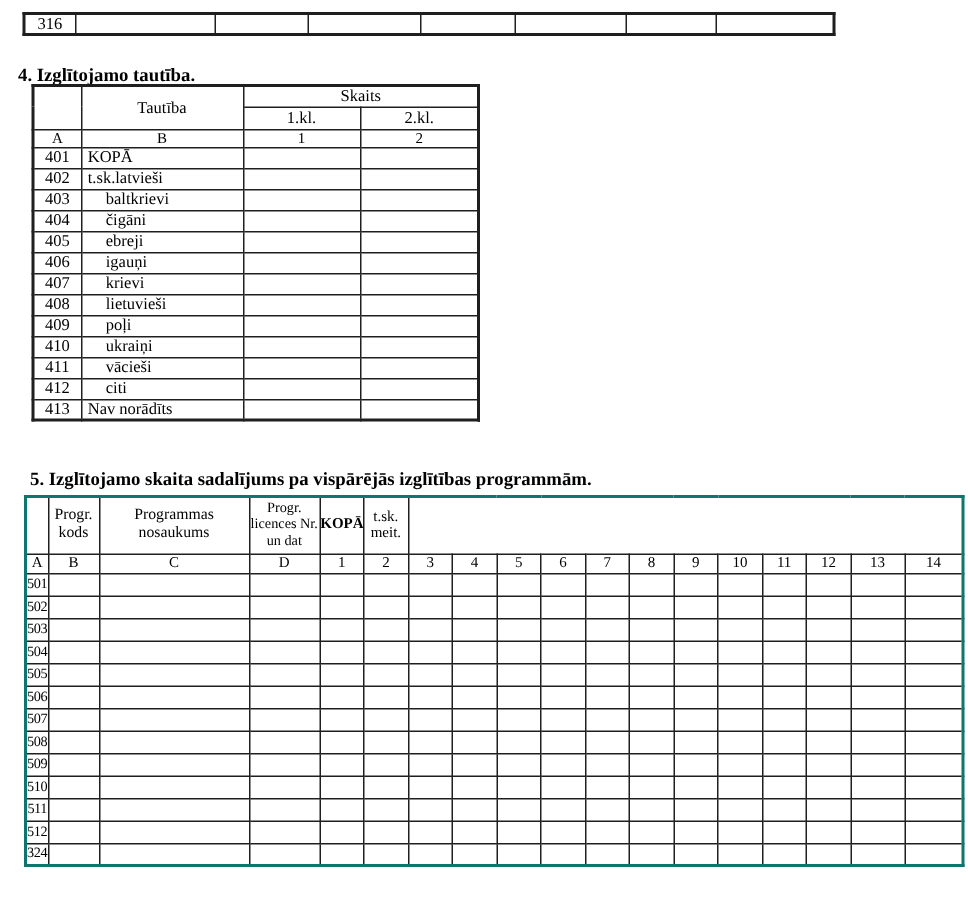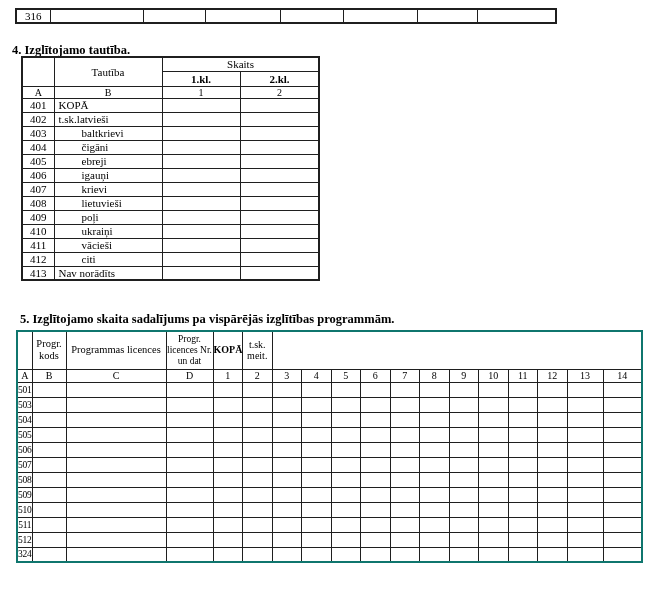--- a/index.html
+++ b/index.html
@@ -19,25 +19,25 @@
   .t5title { left: 20px; top: 312px; text-align: right; }
 
   
   .t-top { left: 15px; top: 8px; width: 540px; border: 2px solid #1f1f1f; }
   .t-top td { height: 12px; font-size: 11px; text-align: center; white-space: nowrap; }
 
   
   .t4 { left: 21px; top: 56px; width: 297px; border: 2px solid #1f1f1f; }
   .t4 td { font-size: 11px; text-align: center; white-space: nowrap; }
   .t4 .hrow1 td { height: 14px; }
-  .t4 .hrow2 td { height: 15px; font-weight: bold; }
+  .t4 .hrow2 td { height: 15px; }
   .t4 .keyrow td { height: 12px; font-size: 10px; }
   .t4 tbody td { height: 14px; }
   .t4 td.lbl { text-align: left; padding-left: 4px; }
-  .t4 td.lbl.indent { padding-left: 27px; }
+  .t4 td.lbl.indent { padding-left: 16px; }
 
   
   .t5 { left: 16px; top: 330px; width: 625px; border: 2px solid #0f766e; }
   .t5 td { font-size: 10.5px; text-align: center; }
   .t5 .hrow td { height: 38px; white-space: normal; line-height: 1.2; }
   .t5 .hrow td.lic { font-size: 9.5px; line-height: 1.15; }
   .t5 .hrow td.bold { font-weight: bold; font-size: 10px; }
   .t5 .hrow td.meit { font-size: 10px; line-height: 1.1; }
   .t5 .keyrow td { height: 13px; font-size: 10px; white-space: nowrap; }
   .t5 tbody td { height: 15px; white-space: nowrap; }
@@ -213,21 +213,21 @@
         <col style="width:29.5px">
         <col style="width:29.5px">
         <col style="width:29.5px">
       <col style="width:36px">
         <col style="width:39px">
     </colgroup>
     <thead>
       <tr class="hrow">
         <td></td>
         <td>Progr. kods</td>
-        <td>Programmas licences</td>
+        <td>Programmas nosaukums</td>
         <td class="lic">Progr. licences Nr. un dat</td>
         <td class="bold">KOPĀ</td>
         <td class="meit">t.sk. meit.</td>
       </tr>
       <tr class="keyrow">
           <td>A</td>
           <td>B</td>
           <td>C</td>
           <td>D</td>
           <td>1</td>
@@ -261,20 +261,40 @@
           <td></td>
           <td></td>
           <td></td>
           <td></td>
           <td></td>
           <td></td>
           <td></td>
           <td></td>
         </tr>
         <tr>
+          <td class="code">502</td>
+          <td></td>
+          <td></td>
+          <td></td>
+          <td></td>
+          <td></td>
+          <td></td>
+          <td></td>
+          <td></td>
+          <td></td>
+          <td></td>
+          <td></td>
+          <td></td>
+          <td></td>
+          <td></td>
+          <td></td>
+          <td></td>
+          <td></td>
+        </tr>
+        <tr>
           <td class="code">503</td>
           <td></td>
           <td></td>
           <td></td>
           <td></td>
           <td></td>
           <td></td>
           <td></td>
           <td></td>
           <td></td>

